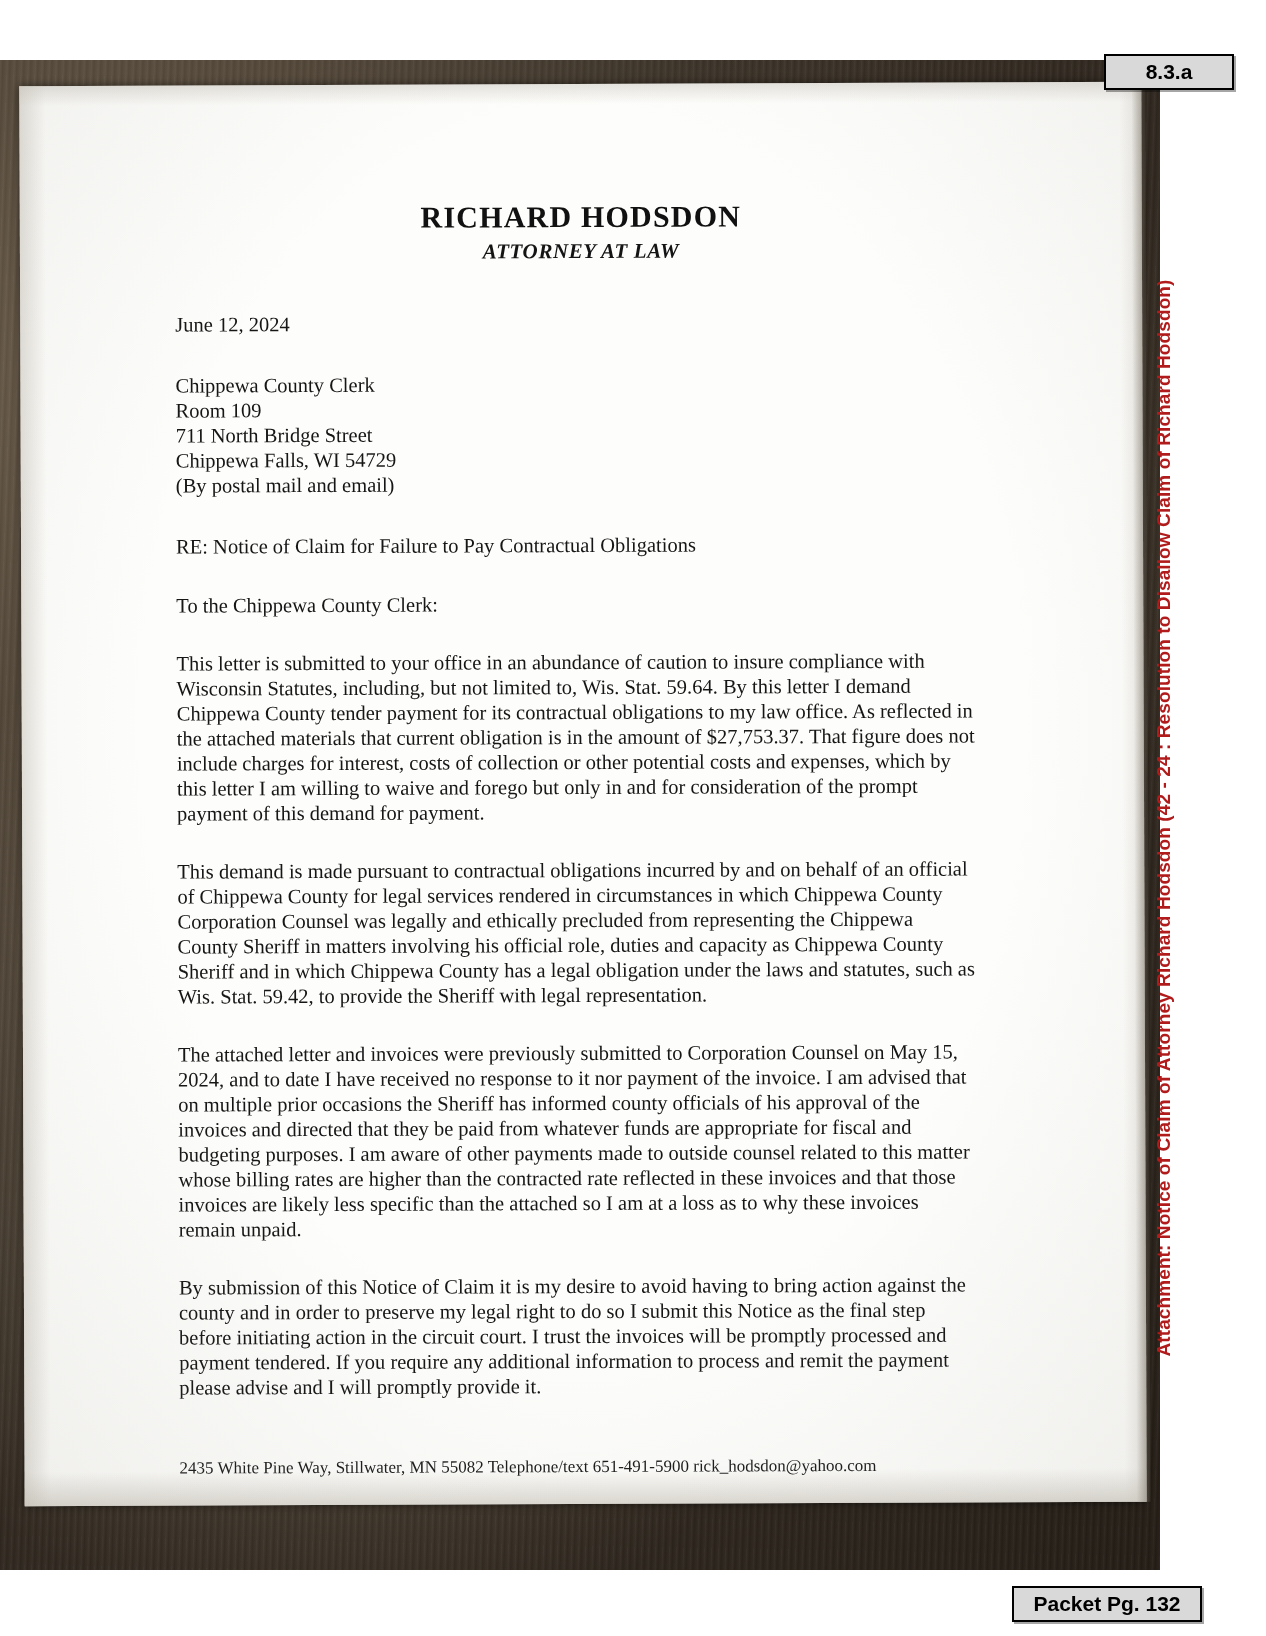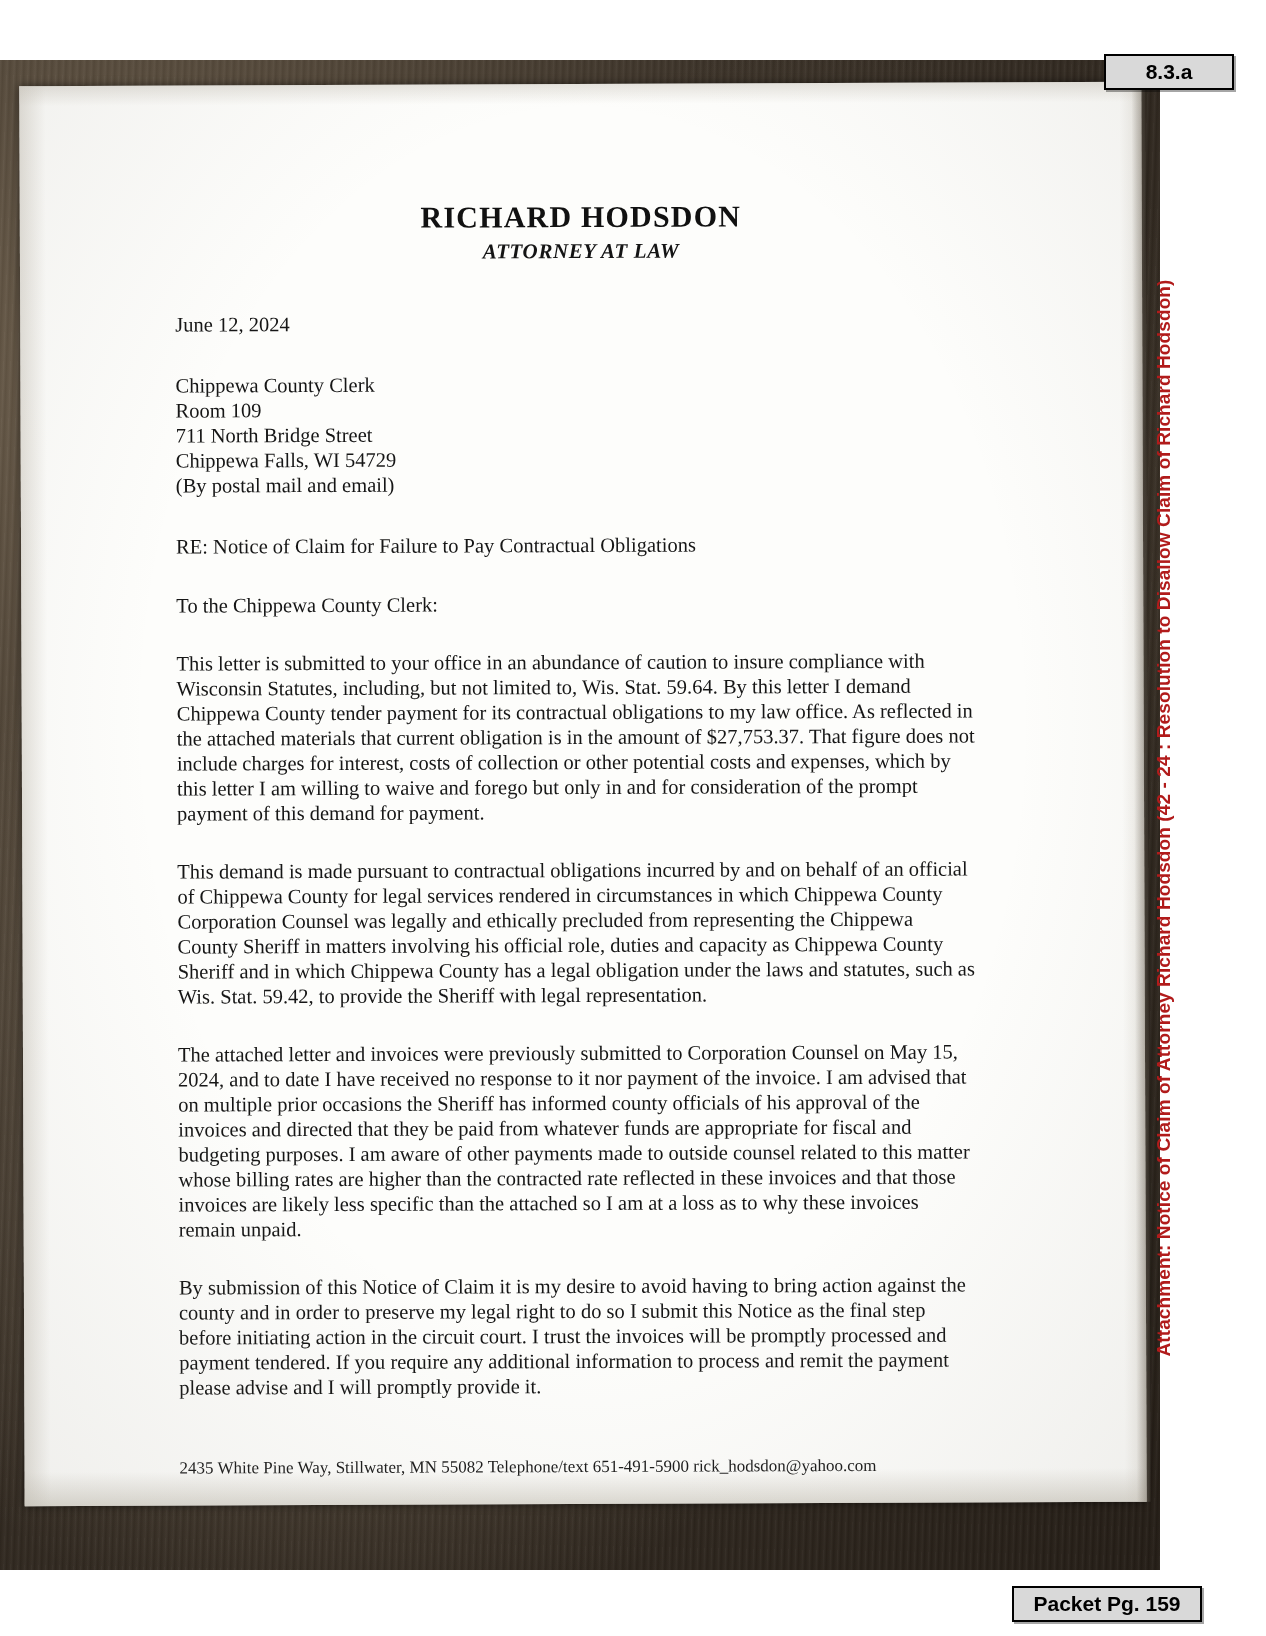--- a/index.html
+++ b/index.html
@@ -205,17 +205,17 @@
 
       </div>
 
       <div class="footer-line">2435 White Pine Way, Stillwater, MN 55082    Telephone/text 651-491-5900 rick_hodsdon@yahoo.com</div>
 
     </div>
   </div>
 
   <div class="badge" id="badge-item">8.3.a</div>
 
-  <div class="badge" id="badge-packet">Packet Pg. 159</div>
+  <div class="badge" id="badge-packet">Packet Pg. 132</div>
 
   <div class="side-caption">Attachment: Notice of Claim of Attorney Richard Hodsdon  (42 - 24 : Resolution to Disallow Claim of Richard Hodsdon)</div>
 
 </div>
 
 </body></html>

